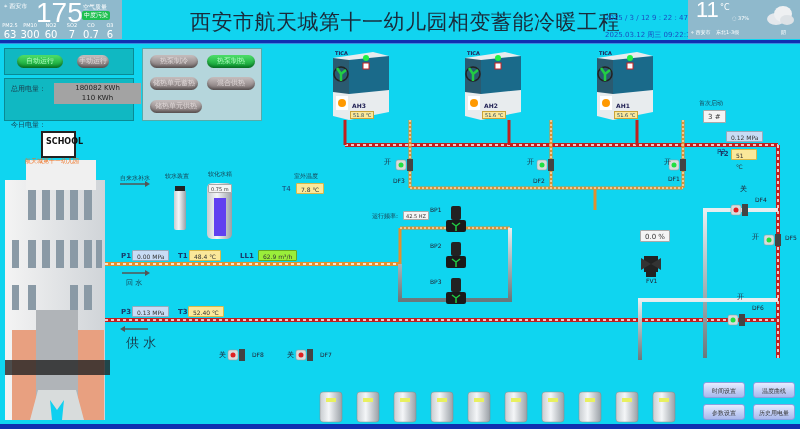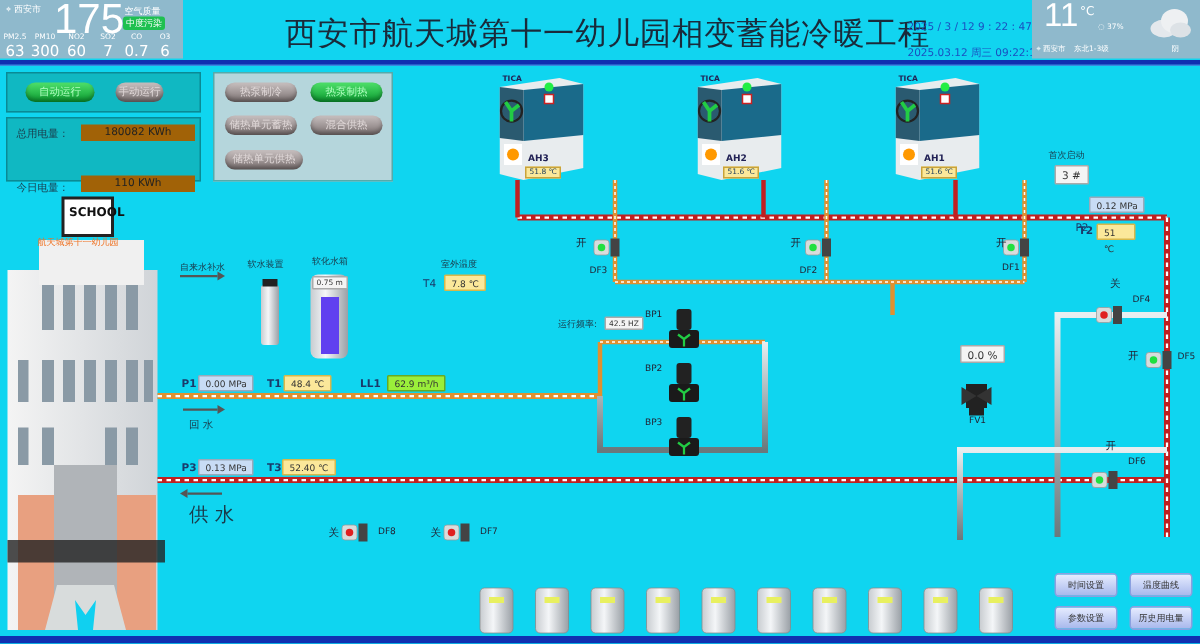--- a/index.html
+++ b/index.html
@@ -26,21 +26,21 @@
 #weather .loc{left:3px;top:29px;font-size:5px}
 #weather .wind{left:28px;top:29px;font-size:5px}
 #weather .cond{left:93px;top:29px;font-size:5px}
 #cloud{left:78px;top:4px;width:28px;height:22px}
 #ctrl1{left:4px;top:48px;width:130px;height:27px;background:#10b8c2;border:1px solid #0a8a95}
 #ctrl2{left:4px;top:78px;width:130px;height:43px;background:#10b8c2;border:1px solid #0a8a95}
 .pill{position:absolute;height:13px;border-radius:7px;font-size:7px;text-align:center;line-height:13px;color:#ccc;box-shadow:inset 0 -2px 3px rgba(0,0,0,.3)}
 .pill.green{background:linear-gradient(#4ee06a,#0a9a30);color:#b0ffc0}
 .pill.gray{background:linear-gradient(#c8c0c0,#7a7070);color:#e0d8d8}
 .elab{position:absolute;font-size:7px;color:#1a3a4a}
-.ebox{position:absolute;width:76px;height:11px;background:#a16207;font-size:7px;text-align:center;line-height:11px;color:#222}
+.ebox{position:absolute;width:87px;height:11px;background:#a3a3a3;font-size:7px;text-align:center;line-height:11px;color:#222}
 #modes{left:142px;top:48px;width:120px;height:73px;background:#b5d6dc;border:1px solid #5aa}
 .valbox{position:absolute;height:11px;font-size:6px;line-height:11px;padding:0 4px;border-radius:1px;color:#333}
 .vb-blue{background:#c8dcf5;border:1px solid #9ab}
 .vb-yel{background:#fbe89a;border:1px solid #d8b84a}
 .vb-grn{background:#9aee3a;border:1px solid #6a2}
 .vb-wht{background:#f4f4f4;border:1px solid #aaa}
 .plabel{position:absolute;font-size:7px;color:#1a3a6a;font-weight:bold}
 .slabel{position:absolute;font-size:6px;color:#1a3a4a}
 .btn{position:absolute;width:42px;height:16px;background:linear-gradient(#e6ecff,#a8b8ec);border:1px solid #8aa0e0;border-radius:3px;font-size:6px;text-align:center;line-height:15px;color:#333}
 svg#pipes{position:absolute;left:0;top:0}
@@ -107,21 +107,21 @@
 </div>
 
 <div id="ctrl1" class="abs">
   <div class="pill green" style="left:12px;top:6px;width:46px">自动运行</div>
   <div class="pill gray" style="left:72px;top:6px;width:32px">手动运行</div>
 </div>
 <div id="ctrl2" class="abs">
   <span class="elab" style="left:6px;top:5px">总用电量：</span>
   <div class="ebox" style="left:49px;top:4px">180082 KWh</div>
   <span class="elab" style="left:6px;top:41px">今日电量：</span>
-  <div class="ebox" style="left:49px;top:38px">110 KWh</div>
+  <div class="ebox" style="left:49px;top:14px">110 KWh</div>
 </div>
 
 <div id="modes" class="abs">
   <div class="pill gray" style="left:7px;top:6px;width:48px">热泵制冷</div>
   <div class="pill green" style="left:64px;top:6px;width:48px">热泵制热</div>
   <div class="pill gray" style="left:7px;top:28px;width:48px">储热单元蓄热</div>
   <div class="pill gray" style="left:64px;top:28px;width:48px">混合供热</div>
   <div class="pill gray" style="left:7px;top:51px;width:52px">储热单元供热</div>
 </div>
 

